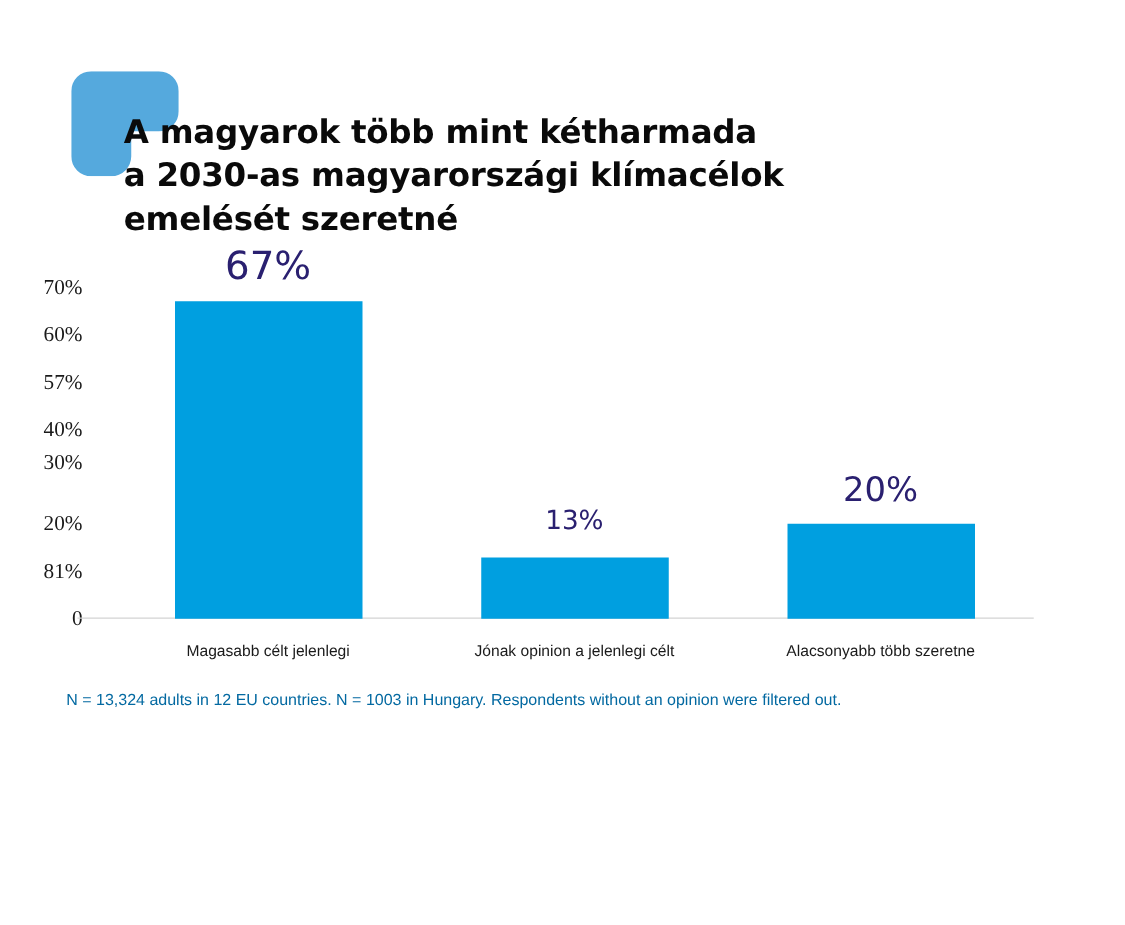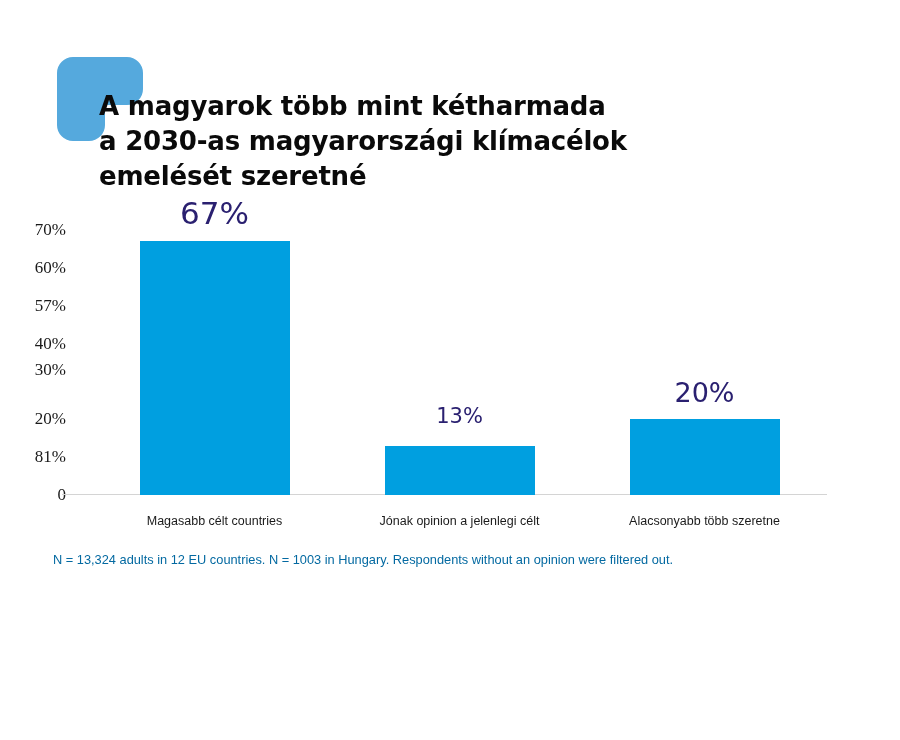--- a/index.html
+++ b/index.html
@@ -154,21 +154,21 @@
       <div class="ytick" style="top: 134px;">30%</div>
       <div class="ytick" style="top: 107.571px;">40%</div>
       <div class="ytick" style="top: 69.7143px;">57%</div>
       <div class="ytick" style="top: 31.8571px;">60%</div>
       <div class="ytick" style="top: -6px;">70%</div>
     </div>
   <div id="baseline"></div>
   <div id="plot">
       <div class="bar" style="left: 47.5px; width: 150px; height: 253.643px; background: rgb(0, 159, 224);"></div>
       <div class="bar-value" style="left: 27.5px; width: 190px; font-size: 31px; top: -34.6429px;">67%</div>
-      <div class="cat-label" style="left: 0px; width: 245px; top: 284px;">Magasabb célt countries</div>
+      <div class="cat-label" style="left: 0px; width: 245px; top: 284px;">Magasabb célt jelenlegi</div>
       <div class="bar" style="left: 292.5px; width: 150px; height: 49.2143px; background: rgb(0, 159, 224);"></div>
       <div class="bar-value" style="left: 272.5px; width: 190px; font-size: 21px; top: 173.786px;">13%</div>
       <div class="cat-label" style="left: 245px; width: 245px; top: 284px;">Jónak opinion a jelenlegi célt</div>
       <div class="bar" style="left: 537.5px; width: 150px; height: 75.7143px; background: rgb(0, 159, 224);"></div>
       <div class="bar-value" style="left: 517.5px; width: 190px; font-size: 27px; top: 147.286px;">20%</div>
       <div class="cat-label" style="left: 490px; width: 245px; top: 284px;">Alacsonyabb több szeretne</div>
     </div>
 </div>
 
 <div id="footnote">N = 13,324 adults in 12 EU countries. N = 1003 in Hungary. Respondents without an opinion were filtered out.</div>

